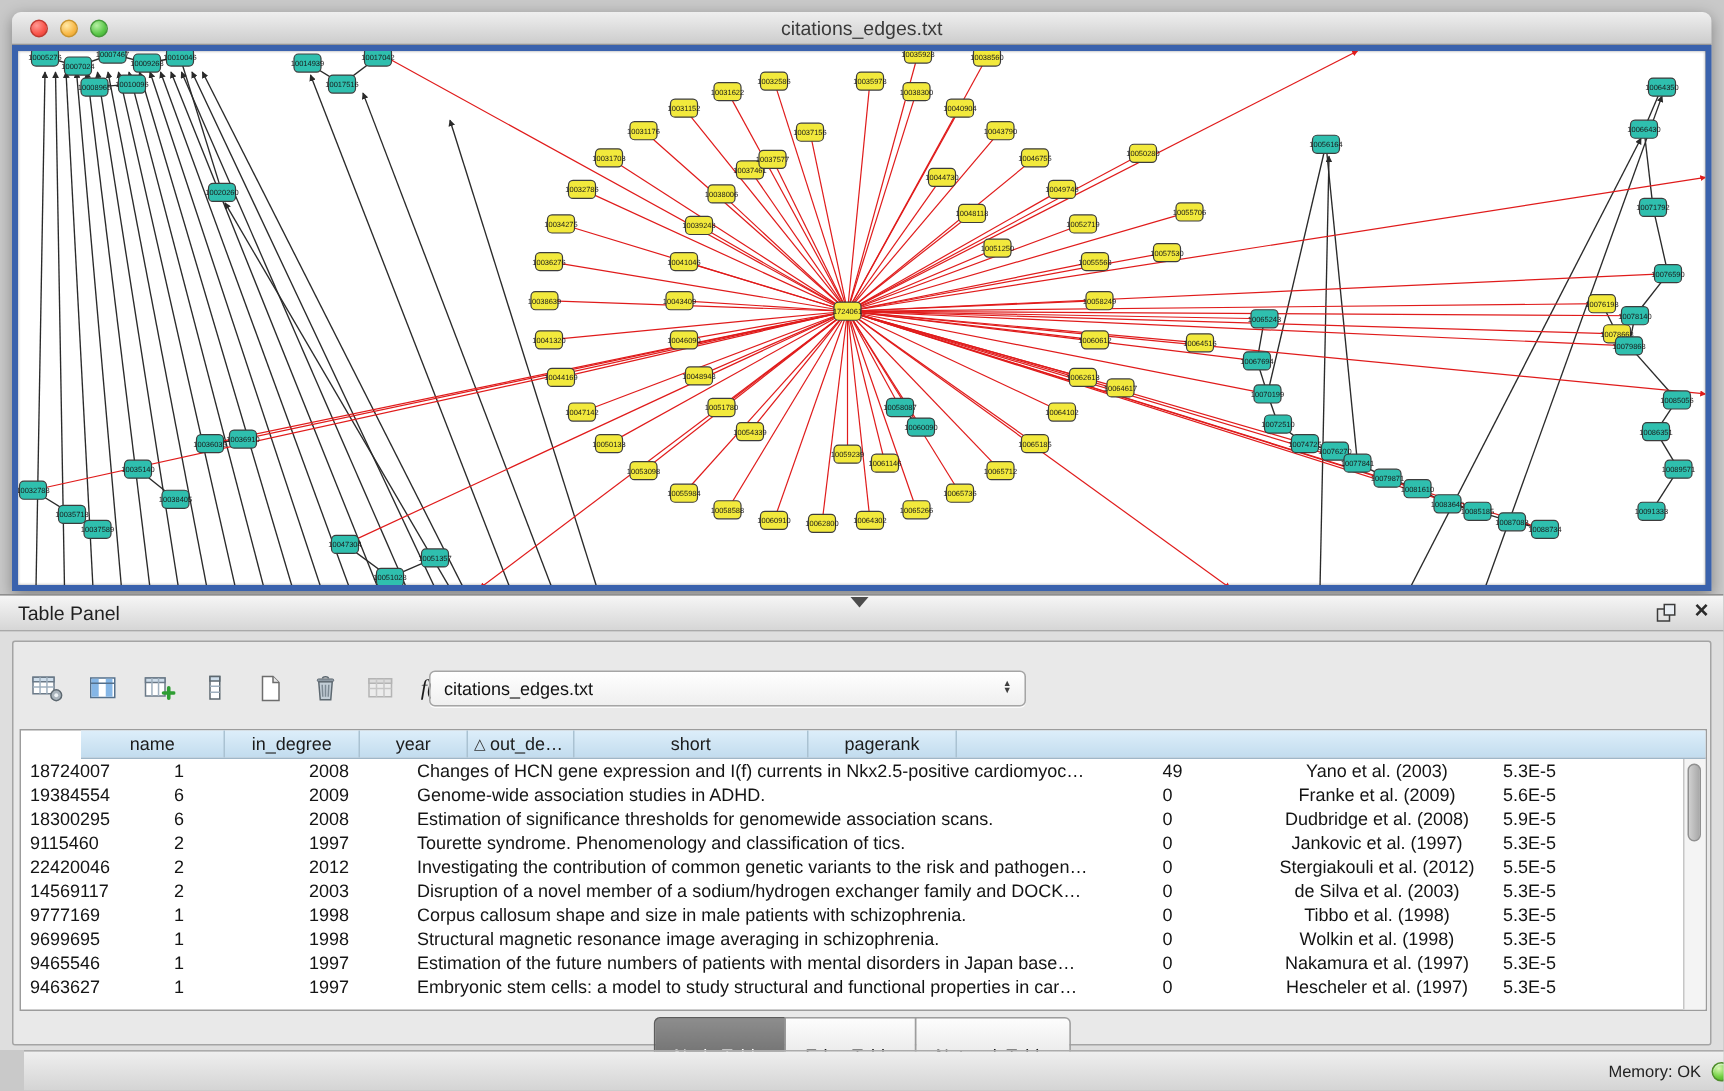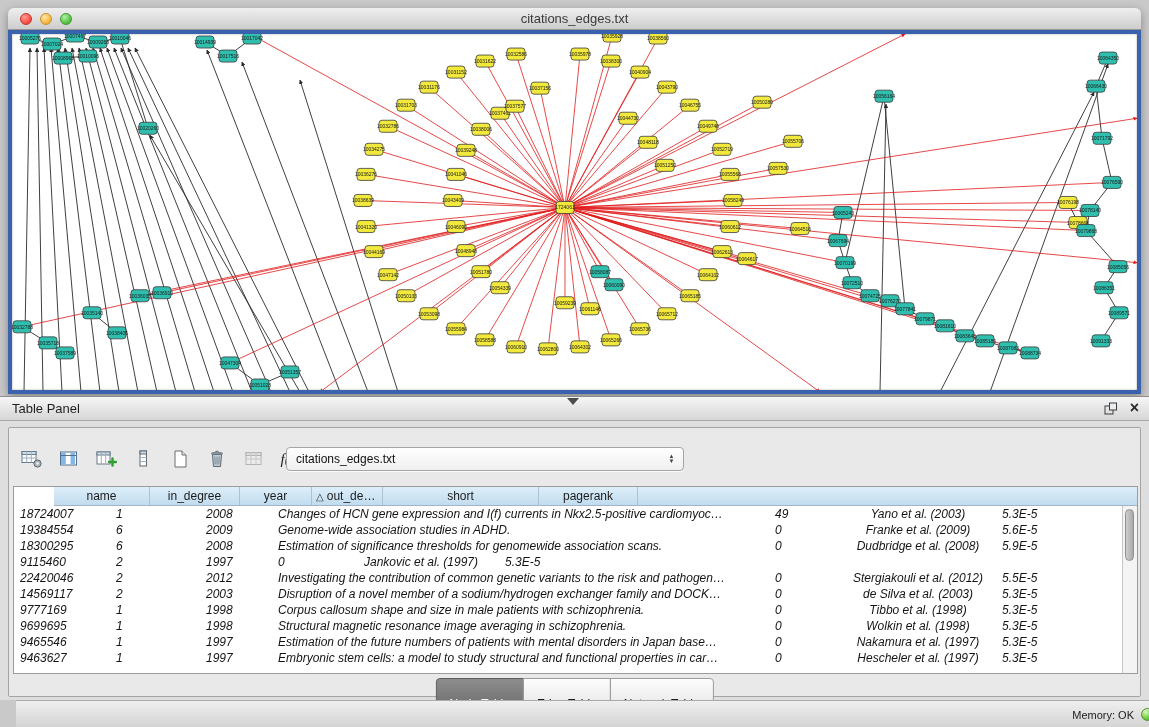--- a/index.html
+++ b/index.html
@@ -42,21 +42,21 @@
   .arr{font-size:6px;color:#3f3f3f;}
 
   
   .table-box{position:absolute;left:4px;top:58px;width:1125px;height:188px;background:#fff;border:1px solid #9c9c9c;padding-left:40px;}
   .thead{display:flex;height:19px;background:linear-gradient(#ddeefa,#c2dcee);border-bottom:1px solid #9fb6c7;}
   .th{display:flex;align-items:center;justify-content:center;font-size:12px;color:#1c1c1c;border-right:1px solid #aac2d2;overflow:hidden;white-space:nowrap;}
   .th.c4{justify-content:flex-start;padding-left:4px;gap:3px;}
   .th.fill{flex:1;border-right:none;}
   .sort{font-size:10px;color:#333;}
   .tbody{position:absolute;top:19px;left:0;right:15px;bottom:0;overflow:hidden;}
-  .tr{display:flex;height:16px;align-items:center;font-style:italic;}
+  .tr{display:flex;height:16px;align-items:center;}
   .td{font-size:12px;color:#141414;padding-left:6px;white-space:nowrap;overflow:hidden;}
   .td.c5{text-align:center;padding-left:0;}
   .c0{width:96px;} .c1{width:90px;} .c2{width:72px;} .c3{width:497px;} .c4{width:71px;} .c5{width:156px;} .c6{width:99px;}
   .vscroll{position:absolute;top:19px;right:0;width:15px;bottom:0;background:#f4f4f4;border-left:1px solid #c6c6c6;}
   .vthumb{position:absolute;left:2px;top:3px;width:9px;height:52px;border-radius:5px;background:linear-gradient(90deg,#cfcfcf,#a8a8a8);border:1px solid #909090;}
 
   
   .tabs{position:absolute;left:50%;transform:translateX(-50%);top:250px;display:flex;}
   .tab{height:37px;padding:16px 13px;font-size:12px;line-height:19px;background:linear-gradient(#fdfdfd,#e2e2e2);border:1px solid #9d9d9d;color:#1b1b1b;margin-left:-1px;cursor:default;}
   .tab.first{border-radius:4px 0 0 4px;margin-left:0;}
@@ -821,20 +821,21 @@
               <div class="td c2">2008</div>
               <div class="td c3">Estimation of significance thresholds for genomewide association scans.</div>
               <div class="td c4">0</div>
               <div class="td c5">Dudbridge et al. (2008)</div>
               <div class="td c6">5.9E-5</div>
             </div>
             <div class="tr">
               <div class="td c0">9115460</div>
               <div class="td c1">2</div>
               <div class="td c2">1997</div>
+              <div class="td c3">Tourette syndrome. Phenomenology and classification of tics.</div>
               <div class="td c4">0</div>
               <div class="td c5">Jankovic et al. (1997)</div>
               <div class="td c6">5.3E-5</div>
             </div>
             <div class="tr">
               <div class="td c0">22420046</div>
               <div class="td c1">2</div>
               <div class="td c2">2012</div>
               <div class="td c3">Investigating the contribution of common genetic variants to the risk and pathogen…</div>
               <div class="td c4">0</div>

